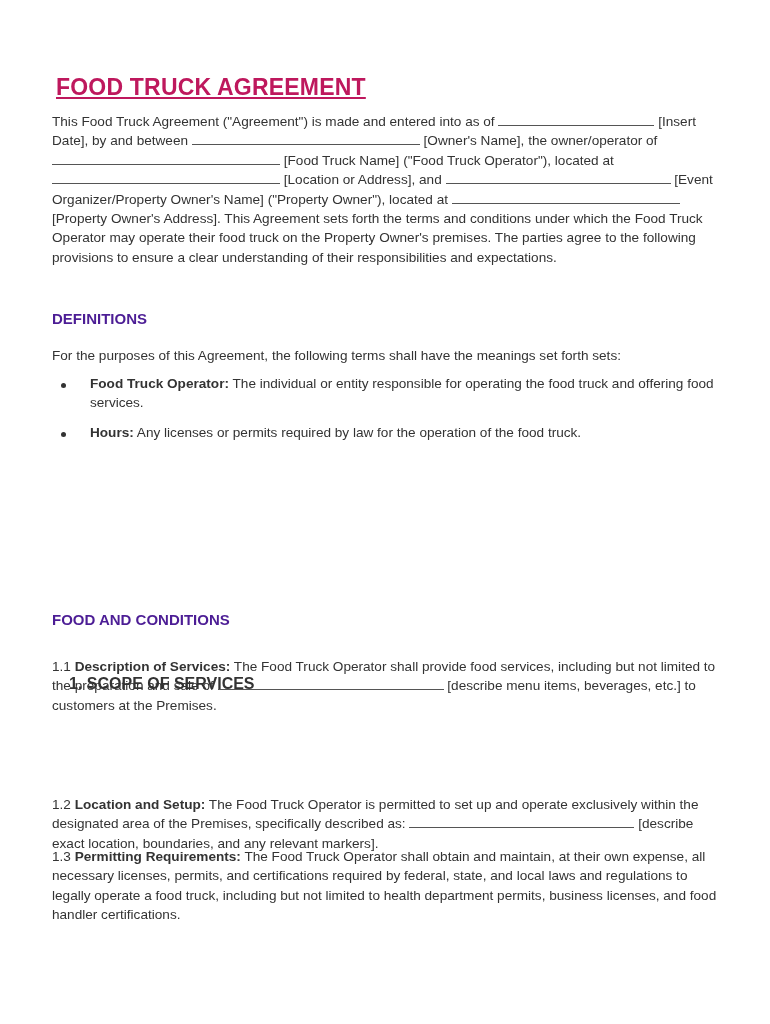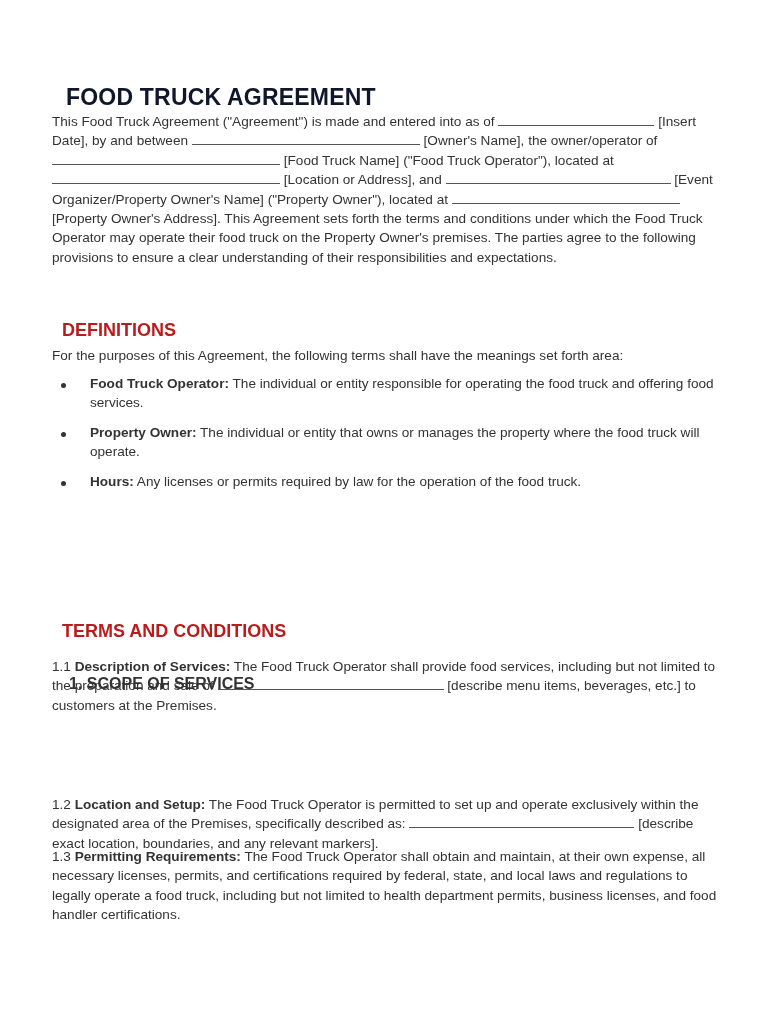--- a/index.html
+++ b/index.html
@@ -18,44 +18,45 @@
     .page {
       position: absolute;
       left: 52px;
       top: 0;
       width: 668px;
     }
     .doc-title {
       position: absolute;
       top: 70px;
       left: 0;
-      margin: 14px;
+      margin: 4px;
       font-size: 23px;
       font-weight: bold;
-      color: #0f172a;
+      color: #be185d;
       letter-spacing: 0.2px;
       white-space: nowrap;
+      text-decoration: underline;
     }
     .intro {
       position: absolute;
       top: 112px;
       left: 0;
       width: 668px;
       margin: 0;
       font-size: 13.6px;
       line-height: 19.4px;
       color: #333333;
     }
     .h2 {
       position: absolute;
       left: 0;
-      margin: 10px;
-      font-size: 18px;
+      margin: 0;
+      font-size: 15px;
       font-weight: bold;
-      color: #b91c1c;
+      color: #4c1d95;
       white-space: nowrap;
     }
     .h3 {
       position: absolute;
       left: 0;
       margin: 17px;
       font-size: 16px;
       font-weight: bold;
       color: #333333;
       white-space: nowrap;
@@ -118,38 +119,34 @@
 <body>
 
 <div class="page">
 
   <h1 class="doc-title">FOOD TRUCK AGREEMENT</h1>
 
   <p class="intro"><span>This Food Truck Agreement ("Agreement") is made and entered into as of </span><span class="blank b-intro-date"></span><span> [Insert Date], by and between </span><span class="blank b-owner"></span><span> [Owner's Name], the owner/operator of </span><span class="blank b-truck"></span><span> [Food Truck Name] ("Food Truck Operator"), located at </span><span class="blank b-location"></span><span> [Location or Address], and </span><span class="blank b-organizer"></span><span> [Event Organizer/Property Owner's Name] ("Property Owner"), located at </span><span class="blank b-address"></span><span> [Property Owner's Address]. This Agreement sets forth the terms and conditions under which the Food Truck Operator may operate their food truck on the Property Owner's premises. The parties agree to the following provisions to ensure a clear understanding of their responsibilities and expectations.</span></p>
 
   <h2 class="h2" style="top:310px;">DEFINITIONS</h2>
 
-  <p class="para" style="top:346px;">For the purposes of this Agreement, the following terms shall have the meanings set forth area:</p>
+  <p class="para" style="top:346px;">For the purposes of this Agreement, the following terms shall have the meanings set forth sets:</p>
 
   <ul class="def-list">
     <li class="def-item">
       <span class="bullet"></span>
       <span class="term">Food Truck Operator:</span><span> The individual or entity responsible for operating the food truck and offering food services.</span>
     </li>
     <li class="def-item">
       <span class="bullet"></span>
-      <span class="term">Property Owner:</span><span> The individual or entity that owns or manages the property where the food truck will operate.</span>
-    </li>
-    <li class="def-item">
-      <span class="bullet"></span>
       <span class="term">Hours:</span><span> Any licenses or permits required by law for the operation of the food truck.</span>
     </li>
   </ul>
 
-  <h2 class="h2" style="top:611px;">TERMS AND CONDITIONS</h2>
+  <h2 class="h2" style="top:611px;">FOOD AND CONDITIONS</h2>
 
   <h3 class="h3" style="top:658px;">1. SCOPE OF SERVICES</h3>
 
   <p class="para" style="top:657px;"><span>1.1 </span><span class="term">Description of Services:</span><span> The Food Truck Operator shall provide food services, including but not limited to the preparation and sale of </span><span class="blank b-menu"></span><span> [describe menu items, beverages, etc.] to customers at the Premises.</span></p>
 
   <p class="para" style="top:795px;"><span>1.2 </span><span class="term">Location and Setup:</span><span> The Food Truck Operator is permitted to set up and operate exclusively within the designated area of the Premises, specifically described as: </span><span class="blank b-setup"></span><span> [describe exact location, boundaries, and any relevant markers].</span></p>
 
   <p class="para" style="top:847px;"><span>1.3 </span><span class="term">Permitting Requirements:</span><span> The Food Truck Operator shall obtain and maintain, at their own expense, all necessary licenses, permits, and certifications required by federal, state, and local laws and regulations to legally operate a food truck, including but not limited to health department permits, business licenses, and food handler certifications.</span></p>
 
 </div>

